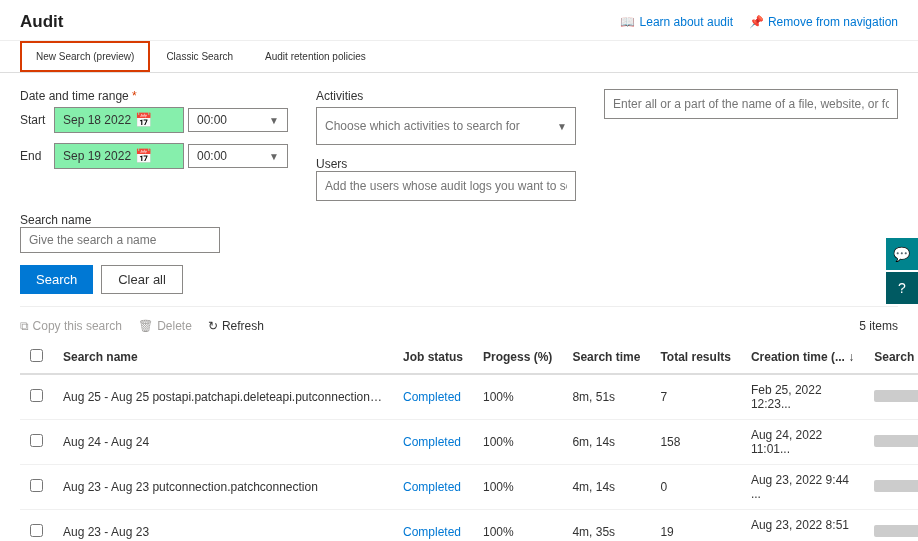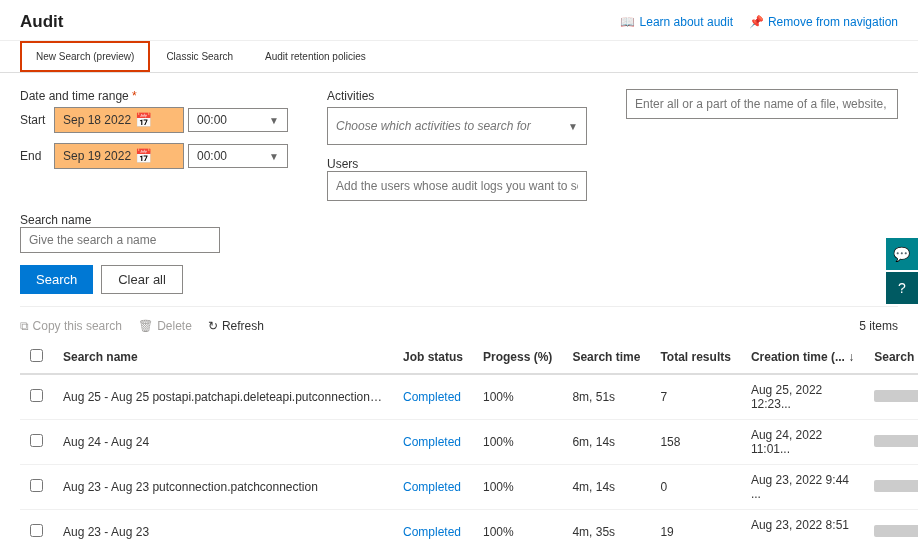--- a/index.html
+++ b/index.html
@@ -9,34 +9,34 @@
     .page-title { font-size: 17px; font-weight: 600; color: #1f1f1f; }
     .top-actions { display: flex; gap: 16px; align-items: center; }
     .top-action-link { color: #0078d4; text-decoration: none; font-size: 12px; display: flex; align-items: center; gap: 4px; cursor: pointer; }
 
     .tabs { display: flex; gap: 0; padding: 0 20px; border-bottom: 1px solid #ddd; }
     .tab { padding: 10px 16px; cursor: pointer; font-size: 10px; color: #333; border: none; background: none; position: relative; }
     .tab.active-outlined { border: 2px solid #d83b01; color: #333; padding: 8px 14px; }
 
     .main-content { padding: 16px 20px; }
 
-    .form-row { display: flex; gap: 39px; margin-bottom: 0; flex-wrap: wrap; }
+    .form-row { display: flex; gap: 28px; margin-bottom: 0; flex-wrap: wrap; }
     .form-group { display: flex; flex-direction: column; gap: 4px; }
     .form-label { font-size: 12px; color: #333; font-weight: 500; }
     .form-label-required::after { content: ' *'; color: #d83b01; }
 
     .date-time-row { display: flex; align-items: center; gap: 4px; margin-bottom: 6px; }
     .date-label { font-size: 12px; color: #333; width: 30px; }
-    .date-input { border: 1px solid #8a8886; padding: 4px 8px; font-size: 12px; display: flex; align-items: center; gap: 4px; background: #fdba74; cursor: pointer; width: 130px; }
+    .date-input { border: 1px solid #8a8886; padding: 4px 8px; font-size: 12px; display: flex; align-items: center; gap: 4px; background: #86efac; cursor: pointer; width: 130px; }
     .time-select { border: 1px solid #8a8886; padding: 4px 8px; font-size: 12px; background: #fff; cursor: pointer; width: 100px; display: flex; align-items: center; justify-content: space-between; }
 
     .activities-section { min-width: 260px; }
     .file-section { min-width: 260px; flex: 1; }
 
-    .select-input { border: 1px solid #8a8886; padding: 11px 8px; font-size: 12px; width: 100%; display: flex; align-items: center; justify-content: space-between; cursor: pointer; background: #fff; min-height: 30px; font-style: italic; }
+    .select-input { border: 1px solid #8a8886; padding: 11px 8px; font-size: 12px; width: 100%; display: flex; align-items: center; justify-content: space-between; cursor: pointer; background: #fff; min-height: 30px; }
     .select-input .placeholder { color: #757575; }
     .text-input { border: 1px solid #8a8886; padding: 5px 8px; font-size: 12px; width: 100%; outline: none; min-height: 30px; }
     .text-input::placeholder { color: #757575; }
 
     .users-section { margin-top: 8px; }
     .users-input { border: 1px solid #8a8886; padding: 5px 8px; font-size: 12px; width: 100%; min-height: 30px; }
     .users-input::placeholder { color: #757575; }
 
     .search-name-section { margin: 12px 0; }
     .search-name-input { border: 1px solid #8a8886; padding: 5px 8px; font-size: 12px; width: 200px; }
@@ -185,21 +185,21 @@
       </tr>
     </thead>
     <tbody id="table-body">
     <tr>
     <td class="checkbox-cell"><input type="checkbox" style=""></td>
     <td style="max-width:340px;overflow:hidden;text-overflow:ellipsis;white-space:nowrap;">Aug 25 - Aug 25 postapi.patchapi.deleteapi.putconnection.patchconnection.de...</td>
     <td class="status-completed">Completed</td>
     <td>100%</td>
     <td>8m, 51s</td>
     <td>7</td>
-    <td>Aug 25, 2022 12:23...</td>
+    <td>Feb 25, 2022 12:23...</td>
     <td><span class="blurred" style="background:#ccc;display:inline-block;width:80px;height:12px;"></span></td>
   </tr>
         <tr>
     <td class="checkbox-cell"><input type="checkbox" style=""></td>
     <td style="max-width:340px;overflow:hidden;text-overflow:ellipsis;white-space:nowrap;">Aug 24 - Aug 24</td>
     <td class="status-completed">Completed</td>
     <td>100%</td>
     <td>6m, 14s</td>
     <td>158</td>
     <td>Aug 24, 2022 11:01...</td>

